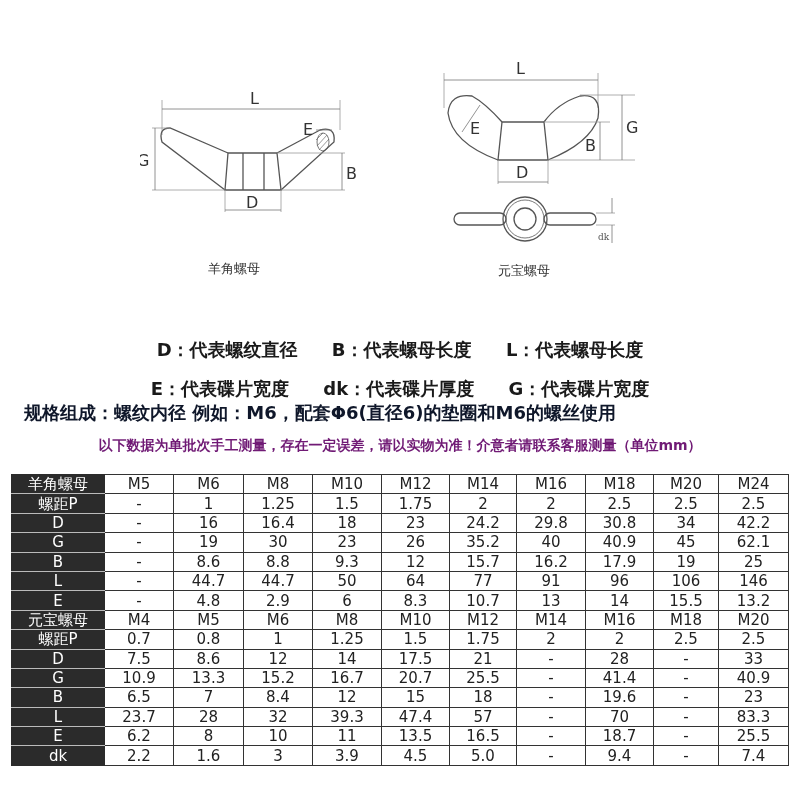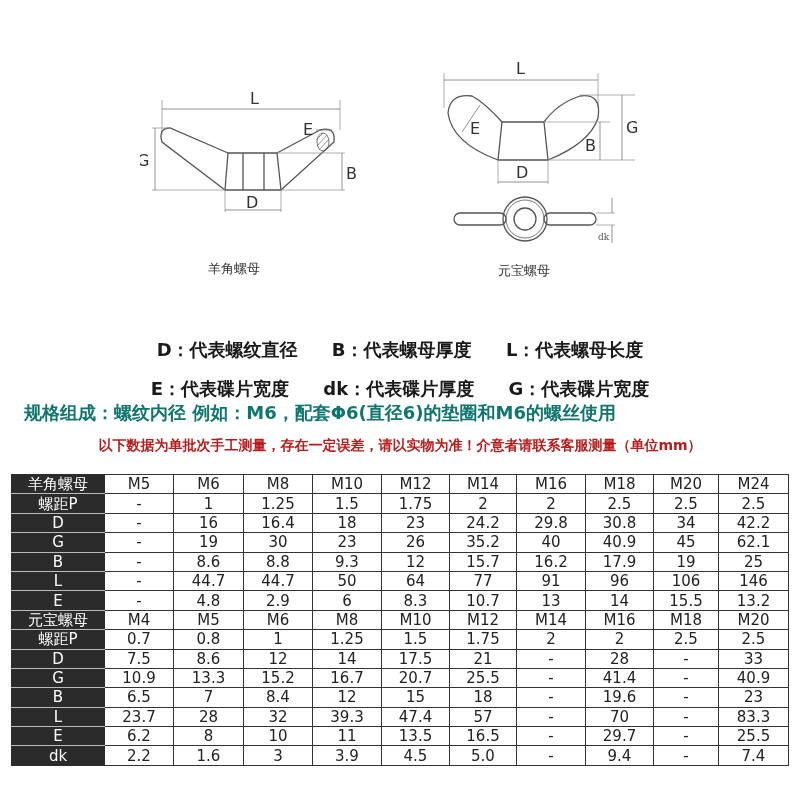--- a/index.html
+++ b/index.html
@@ -2,22 +2,22 @@
 <html><head>
 <meta charset="utf-8">
 <style>
   html, body { margin:0; padding:0; background:#ffffff; }
   body { width:800px; height:800px; position:relative; overflow:hidden; font-family:"DejaVu Sans", sans-serif; color:#222; }
   .diagram { position:absolute; }
   .diagram svg { display:block; }
   .caption { position:absolute; font-size:13px; color:#333; font-family:"DejaVu Sans", sans-serif; }
   .legend-line { position:absolute; left:0; width:800px; text-align:center; font-weight:bold; font-size:18px; color:#1a1a1a; white-space:nowrap; }
   .legend-line span.item { display:inline-block; margin:16px 14px; }
-  .spec-line { position:absolute; left:0; width:640px; top:401px; text-align:center; font-weight:bold; font-size:18px; color:#0f766e; white-space:nowrap; }
-  .note-line { position:absolute; left:0; width:800px; top:437px; text-align:center; font-weight:bold; font-size:14px; color:#b91c1c; white-space:nowrap; }
+  .spec-line { position:absolute; left:0; width:640px; top:401px; text-align:center; font-weight:bold; font-size:18px; color:#0f172a; white-space:nowrap; }
+  .note-line { position:absolute; left:0; width:800px; top:437px; text-align:center; font-weight:bold; font-size:14px; color:#701a75; white-space:nowrap; }
   table.spec { position:absolute; left:11px; top:474px; border-collapse:collapse; table-layout:fixed; width:777px; }
   table.spec td { border:1px solid #333; height:18.4px; padding:0; text-align:center; font-size:15px; line-height:18px; color:#222; font-family:"DejaVu Sans", sans-serif; }
   table.spec td.rh { background:#2b2b2b; color:#ffffff; border-color:#2b2b2b; border-bottom:1px solid #bbb; }
   table.spec tr.last td.rh { border-bottom:1px solid #2b2b2b; }
 </style>
 </head>
 <body>
 
 <div class="diagram" style="left:140px; top:90px;">
   <svg width="240" height="135" viewBox="0 0 240 135">
@@ -110,21 +110,21 @@
       <text x="155" y="93">B</text>
       <text x="86" y="120">D</text>
     </g>
     <text x="168" y="182" font-family="DejaVu Serif, serif" font-size="9" fill="#555">dk</text>
   </svg>
 </div>
 <div class="caption" style="left:498px; top:262px;">元宝螺母</div>
 
 <div class="legend-line" style="top:322px;">
   <span class="item">D：代表螺纹直径</span>
-  <span class="item">B：代表螺母厚度</span>
+  <span class="item">B：代表螺母长度</span>
   <span class="item">L：代表螺母长度</span>
 </div>
 <div class="legend-line" style="top:361px;">
   <span class="item">E：代表碟片宽度</span>
   <span class="item">dk：代表碟片厚度</span>
   <span class="item">G：代表碟片宽度</span>
 </div>
 
 <div class="spec-line">规格组成：螺纹内径  例如：M6，配套Φ6(直径6)的垫圈和M6的螺丝使用</div>
 <div class="note-line">以下数据为单批次手工测量，存在一定误差，请以实物为准！介意者请联系客服测量（单位mm）</div>
@@ -317,21 +317,21 @@
     </tr>
     <tr>
       <td class="rh">E</td>
       <td>6.2</td>
       <td>8</td>
       <td>10</td>
       <td>11</td>
       <td>13.5</td>
       <td>16.5</td>
       <td>-</td>
-      <td>29.7</td>
+      <td>18.7</td>
       <td>-</td>
       <td>25.5</td>
     </tr>
     <tr class="last">
       <td class="rh">dk</td>
       <td>2.2</td>
       <td>1.6</td>
       <td>3</td>
       <td>3.9</td>
       <td>4.5</td>

